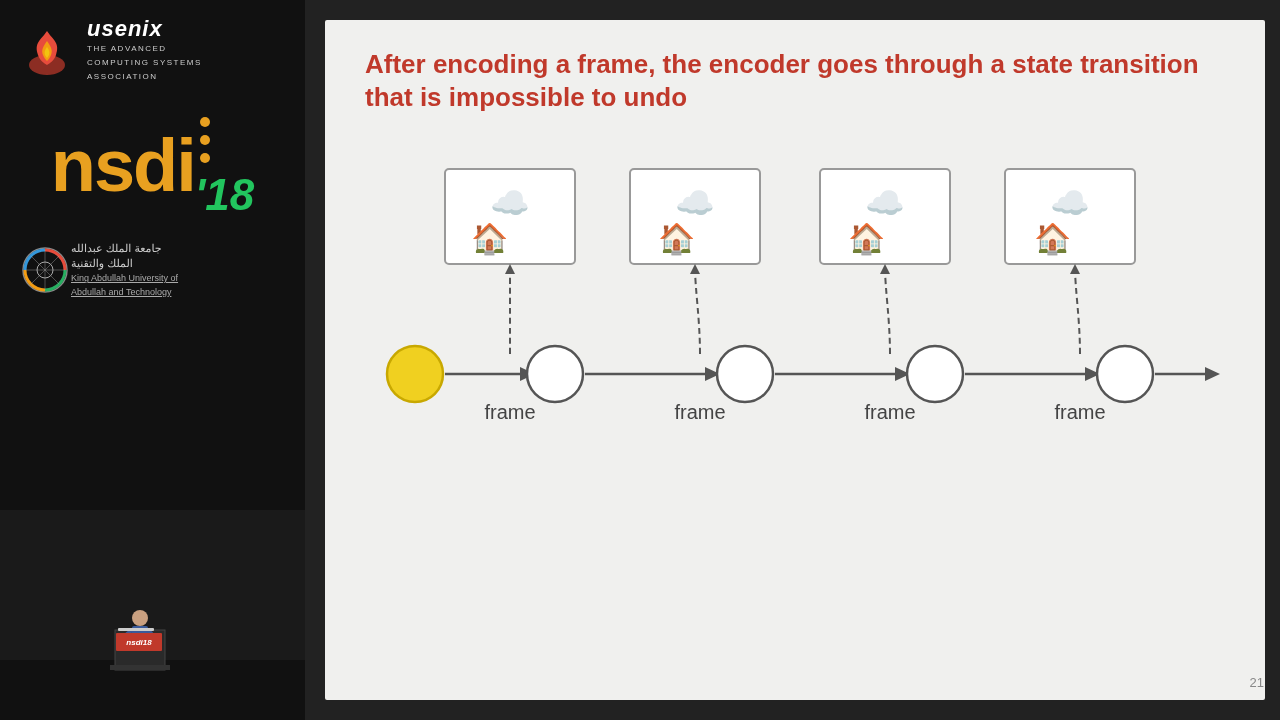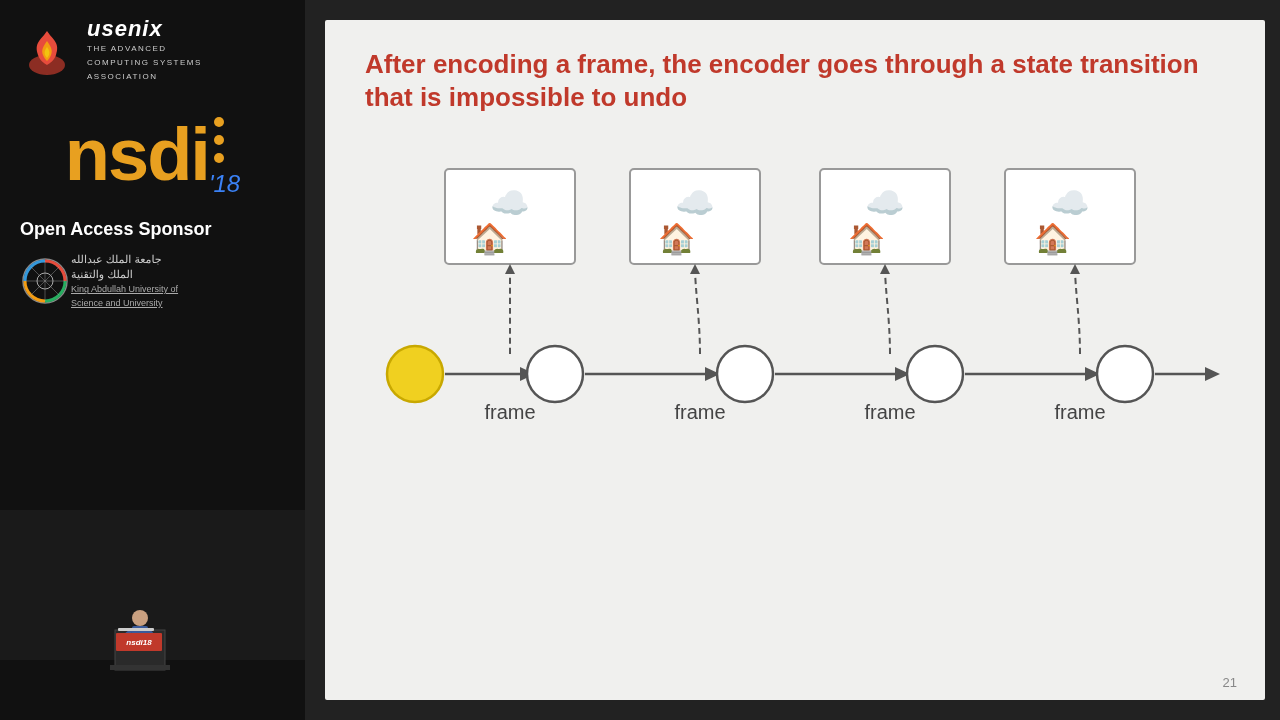--- a/index.html
+++ b/index.html
@@ -85,23 +85,23 @@
       gap: 4px;
       margin-left: 4px;
     }
 
     .nsdi-row {
       display: flex;
       align-items: center;
     }
 
     .nsdi-year {
-      font-size: 24px;
-      font-weight: 400;
-      color: #3b82f6;
+      font-size: 44px;
+      font-weight: 700;
+      color: #22c55e;
       font-style: italic;
       margin-left: -4px;
     }
 
     .open-access-section {
       width: 100%;
       padding: 16px 20px 10px 20px;
     }
 
     .open-access-title {
@@ -193,21 +193,21 @@
       align-items: center;
       justify-content: center;
       padding: 20px 40px 30px 40px;
       margin-top: 10px;
       position: relative;
     }
 
     .slide-number {
       position: absolute;
       bottom: 10px;
-      right: 28px;
+      right: 1px;
       font-size: 13px;
       color: #888;
     }
   </style>
 </head>
 <body>
 
 <div class="layout">
 
   <div class="sidebar">
@@ -236,42 +236,41 @@
             <circle cx="6" cy="8" r="5" fill="#e8a020"></circle>
             <circle cx="6" cy="26" r="5" fill="#e8a020"></circle>
             <circle cx="6" cy="44" r="5" fill="#e8a020"></circle>
           </svg>
           <span class="nsdi-year">'18</span>
         </div>
       </div>
     </div>
 
     <div class="open-access-section">
-      <div class="open-access-title">Open Access Sponsor</div>
       <div class="kaust-logo-row">
 
         <svg class="kaust-emblem" viewBox="0 0 50 50">
           <circle cx="25" cy="25" r="22" fill="none" stroke="#888" stroke-width="1.5"></circle>
 
           <path d="M25 5 A20 20 0 0 1 45 25" fill="none" stroke="#e74c3c" stroke-width="3"></path>
           <path d="M45 25 A20 20 0 0 1 25 45" fill="none" stroke="#27ae60" stroke-width="3"></path>
           <path d="M25 45 A20 20 0 0 1 5 25" fill="none" stroke="#f39c12" stroke-width="3"></path>
           <path d="M5 25 A20 20 0 0 1 25 5" fill="none" stroke="#3498db" stroke-width="3"></path>
 
           <circle cx="25" cy="25" r="8" fill="none" stroke="#aaa" stroke-width="1"></circle>
           <line x1="25" y1="5" x2="25" y2="45" stroke="#aaa" stroke-width="0.8" opacity="0.5"></line>
           <line x1="5" y1="25" x2="45" y2="25" stroke="#aaa" stroke-width="0.8" opacity="0.5"></line>
           <line x1="11" y1="11" x2="39" y2="39" stroke="#aaa" stroke-width="0.8" opacity="0.5"></line>
           <line x1="39" y1="11" x2="11" y2="39" stroke="#aaa" stroke-width="0.8" opacity="0.5"></line>
         </svg>
         <div class="kaust-text">
           <span class="kaust-arabic">جامعة الملك عبدالله</span>
           <span class="kaust-arabic">الملك والتقنية</span>
           <span class="kaust-english">King Abdullah University of</span>
-          <span class="kaust-english">Science and University</span>
+          <span class="kaust-english">Abdullah and Technology</span>
         </div>
       </div>
     </div>
 
     <div class="video-preview">
       <div class="video-scene">
 
         <svg width="305" height="210" viewBox="0 0 305 210">
 
           <rect width="305" height="210" fill="#1a1a1a"></rect>

